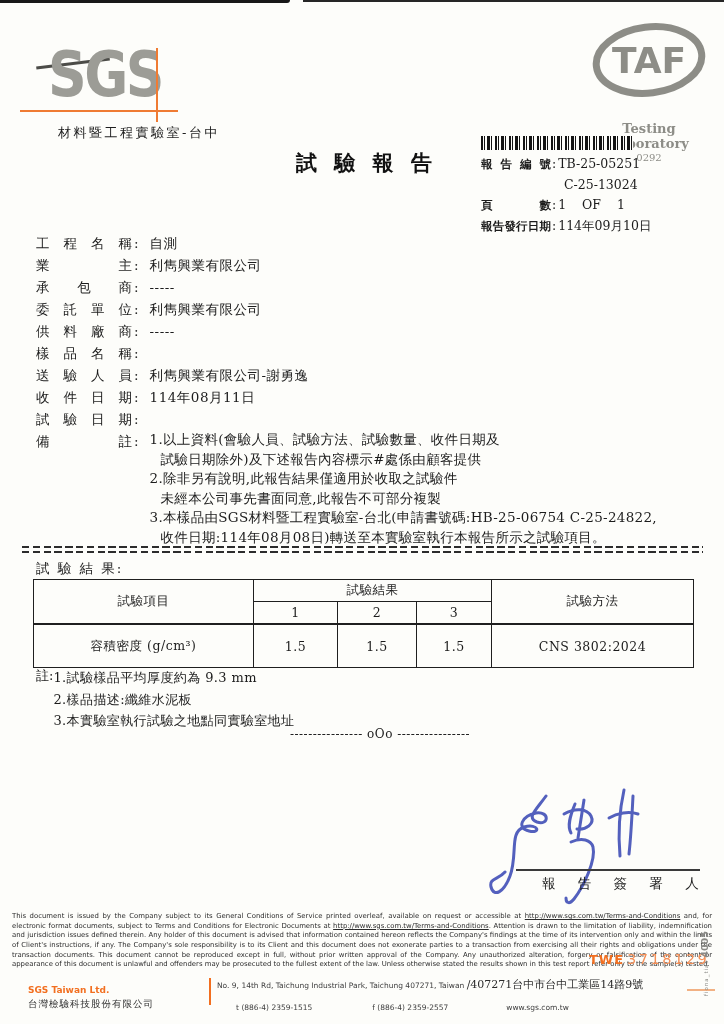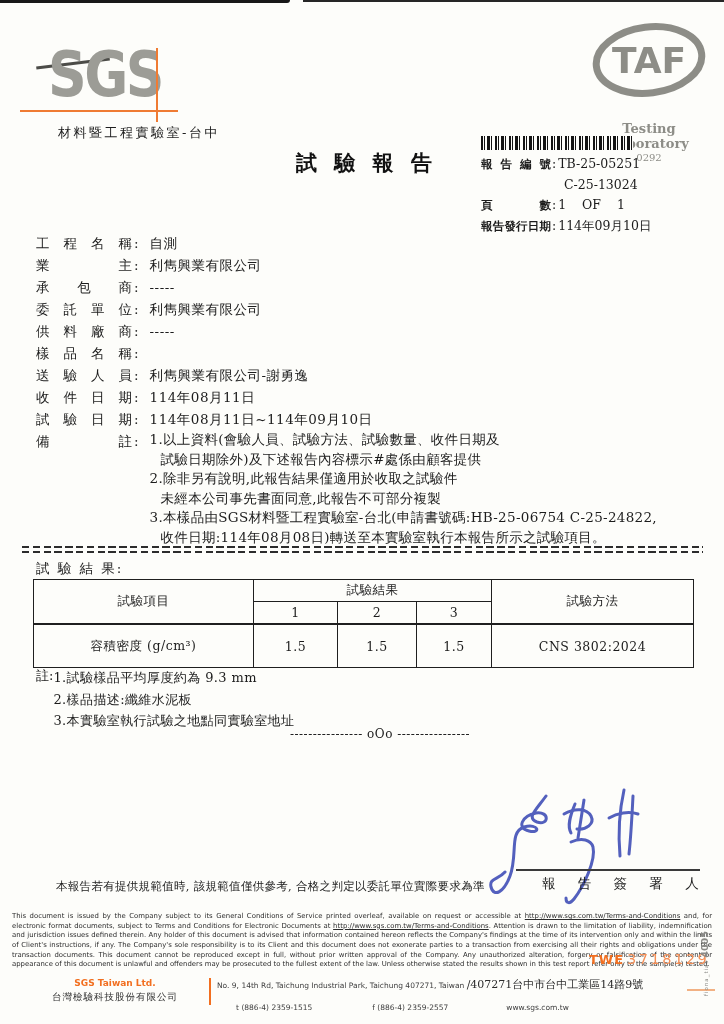--- a/index.html
+++ b/index.html
@@ -76,21 +76,21 @@
   .legal{position:absolute;top:912px;left:12px;width:700px;
     font-family:"DejaVu Sans","Liberation Sans",sans-serif;font-size:6.9px;line-height:1.4;
     text-align:justify;color:#2c2c2c;}
   .legal .url{text-decoration:underline;}
   
   .stamp{position:absolute;top:949px;left:589px;font-family:"DejaVu Sans","Liberation Sans",sans-serif;white-space:nowrap;}
   .stamp-prefix{color:#f26f20;font-size:13px;font-weight:bold;letter-spacing:1px;}
   .stamp-number{color:#f58f56;font-size:14.5px;letter-spacing:2.5px;margin-left:3px;}
   
   .footer{position:absolute;top:977px;left:0;width:724px;font-family:"DejaVu Sans","Liberation Sans",sans-serif;}
-  .foot-left{position:absolute;left:28px;top:1px;width:174px;text-align:center;}
+  .foot-left{position:absolute;left:28px;top:8px;width:174px;text-align:left;}
   .company-en{color:#f26f20;font-weight:bold;font-size:9px;}
   .company-zh{font-size:9.5px;color:#2e2e2e;margin-top:3px;letter-spacing:1px;
     font-family:"DejaVu Serif","Liberation Serif",serif;}
   .foot-divider{position:absolute;left:209px;top:1px;width:1.5px;height:27px;background:#f26f20;}
   .foot-right{position:absolute;left:217px;top:0;width:495px;color:#3d3d3d;}
   .addr-line{font-size:7.5px;white-space:nowrap;}
   .addr-zh{font-size:11px;font-family:"DejaVu Serif","Liberation Serif",serif;color:#2b2b2b;}
   .contact-line{font-size:7.5px;margin-top:2px;white-space:pre;}
   .website{margin-left:58px;}
   
@@ -185,21 +185,20 @@
         <span class="f-value">利雋興業有限公司-謝勇逸</span>
     </div>
     <div class="f-row">
       <span class="f-label">收件日期</span>
         <span class="f-colon">:</span>
         <span class="f-value">114年08月11日</span>
     </div>
     <div class="f-row">
       <span class="f-label">試驗日期</span>
         <span class="f-colon">:</span>
-        <span class="f-value">114年08月11日~114年09月10日</span>
     </div>
     <div class="f-row">
       <span class="f-label">備註</span>
         <span class="f-colon">:</span>
       <div class="remark-lines">
         <div>1.以上資料(會驗人員、試驗方法、試驗數量、收件日期及</div>
         <div class="indent">試驗日期除外)及下述報告內容標示#處係由顧客提供</div>
         <div>2.除非另有說明,此報告結果僅適用於收取之試驗件</div>
         <div class="indent">未經本公司事先書面同意,此報告不可部分複製</div>
         <div>3.本樣品由SGS材料暨工程實驗室-台北(申請書號碼:HB-25-06754 C-25-24822,</div>
@@ -261,21 +260,20 @@
         <path d="M93,74 C104,69 113,72 115,79 C118,92 106,118 96,131 C92,136 88,136 88,130"></path>
         <path d="M146,22 C142,40 140,66 142,88"></path>
         <path d="M131,50 C139,45 151,43 160,46"></path>
         <path d="M155,28 C154,48 153,68 151,86"></path>
       </g>
     </svg>
     <div class="sig-line"></div>
     <div class="signer">報 告 簽 署 人</div>
   </div>
 
-  <div class="statement">本報告若有提供規範值時, 該規範值僅供參考, 合格之判定以委託單位實際要求為準</div>
 
   <div class="legal">
     <span>This document is issued by the Company subject to its General Conditions of Service printed overleaf, available on request or accessible at </span><span class="url">http://www.sgs.com.tw/Terms-and-Conditions</span><span> and, for electronic format documents, subject to Terms and Conditions for Electronic Documents at </span><span class="url">http://www.sgs.com.tw/Terms-and-Conditions</span><span>. Attention is drawn to the limitation of liability, indemnification and jurisdiction issues defined therein. Any holder of this document is advised that information contained hereon reflects the Company's findings at the time of its intervention only and within the limits of Client's instructions, if any. The Company's sole responsibility is to its Client and this document does not exonerate parties to a transaction from exercising all their rights and obligations under the transaction documents. This document cannot be reproduced except in full, without prior written approval of the Company. Any unauthorized alteration, forgery or falsification of the content or appearance of this document is unlawful and offenders may be prosecuted to the fullest extent of the law. Unless otherwise stated the results shown in this test report refer only to the sample(s) tested.</span>
   </div>
 
   <div class="stamp">
     <span class="stamp-prefix">TWE</span><span class="stamp-number">3718129</span>
   </div>
 
   <div class="footer">

